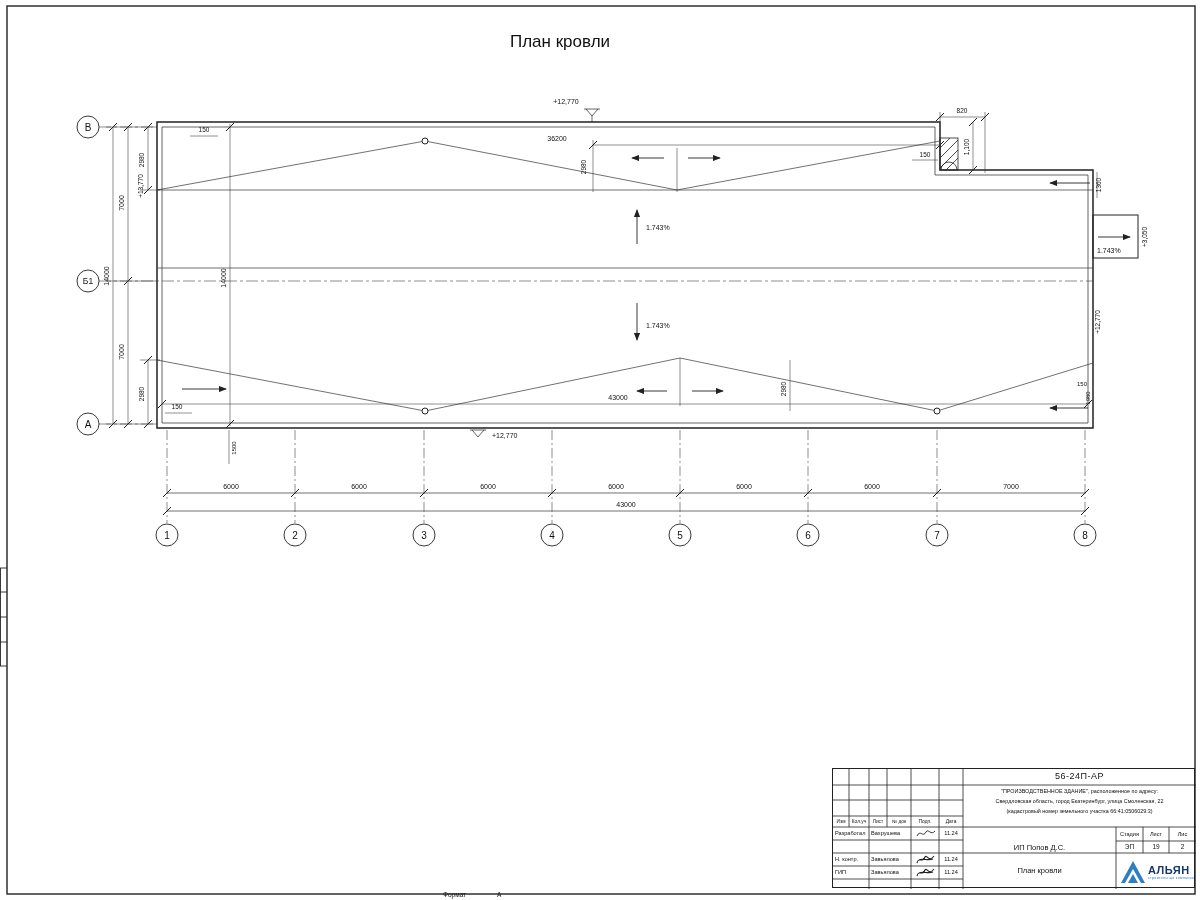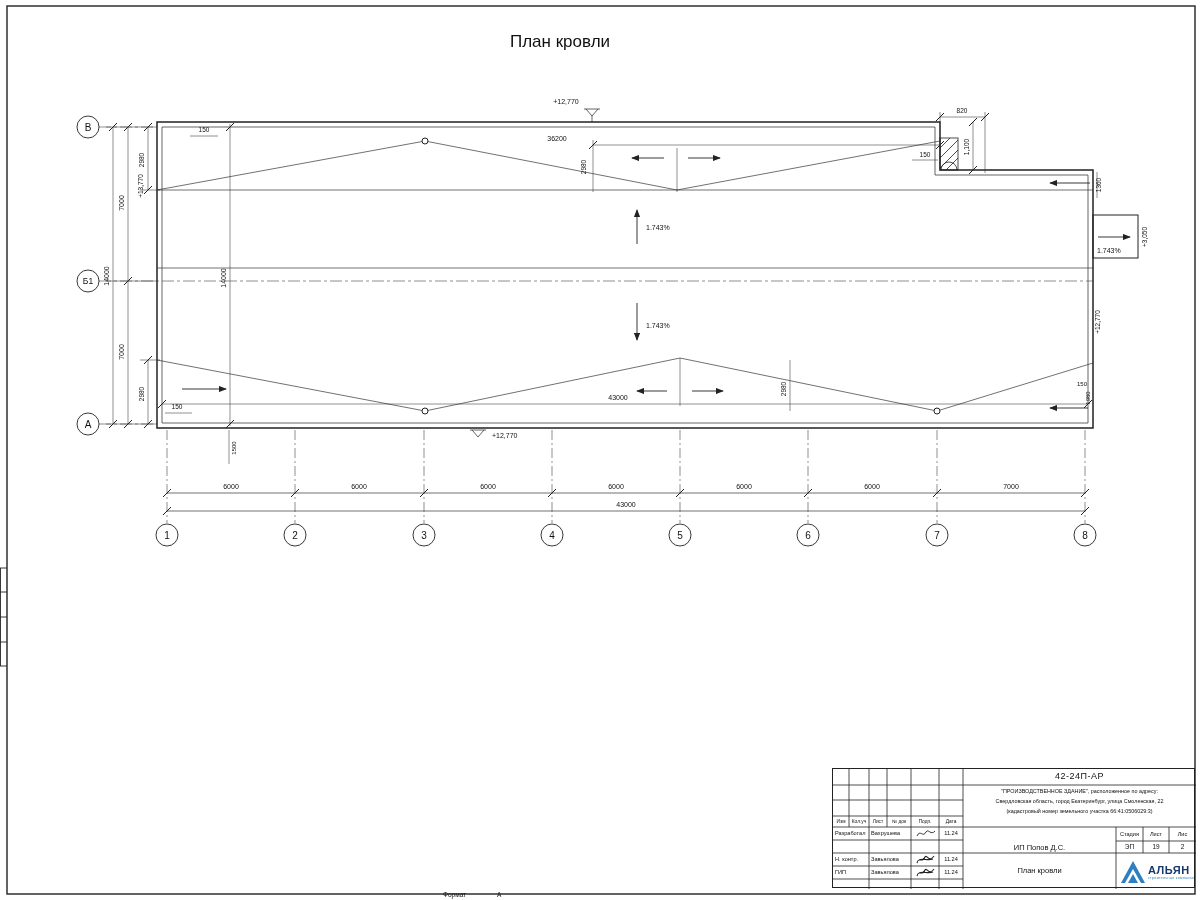--- a/index.html
+++ b/index.html
@@ -278,21 +278,21 @@
       <line x1="0" y1="84" x2="363" y2="84"></line>
       <line x1="0" y1="97" x2="130" y2="97"></line>
       <line x1="0" y1="110" x2="130" y2="110"></line>
       <line x1="283" y1="58" x2="283" y2="120"></line>
       <line x1="310" y1="58" x2="310" y2="84"></line>
       <line x1="336" y1="58" x2="336" y2="84"></line>
       <line x1="283" y1="72" x2="363" y2="72"></line>
     </g>
   </svg>
 
-  <div class="cell" style="left:130px;top:0;width:233px;height:16px;font-size:9px;letter-spacing:0.5px;">42-24П-АР</div>
+  <div class="cell" style="left:130px;top:0;width:233px;height:16px;font-size:9px;letter-spacing:0.5px;">56-24П-АР</div>
 
   <div class="cell desc" style="left:132px;top:18px;width:229px;height:10px;">"ПРОИЗВОДСТВЕННОЕ ЗДАНИЕ", расположенное по адресу:</div>
   <div class="cell desc" style="left:132px;top:28px;width:229px;height:10px;">Свердловская область, город Екатеринбург, улица Смоленская, 22</div>
   <div class="cell desc" style="left:132px;top:38px;width:229px;height:10px;">(кадастровый номер земельного участка 66:41:0506029:3)</div>
 
   <div class="cell" style="left:0;top:47px;width:16px;height:11px;font-size:4.8px;">Изм</div>
   <div class="cell" style="left:16px;top:47px;width:20px;height:11px;font-size:4.8px;">Кол.уч</div>
   <div class="cell" style="left:36px;top:47px;width:18px;height:11px;font-size:4.8px;">Лист</div>
   <div class="cell" style="left:54px;top:47px;width:24px;height:11px;font-size:4.8px;">№ док</div>
   <div class="cell" style="left:78px;top:47px;width:28px;height:11px;font-size:4.8px;">Подп.</div>

